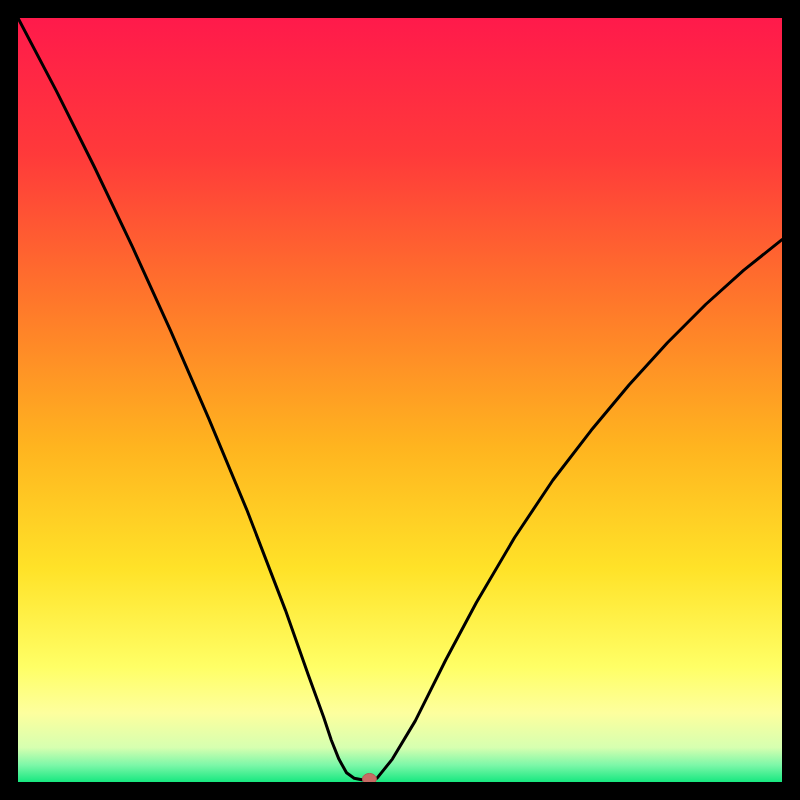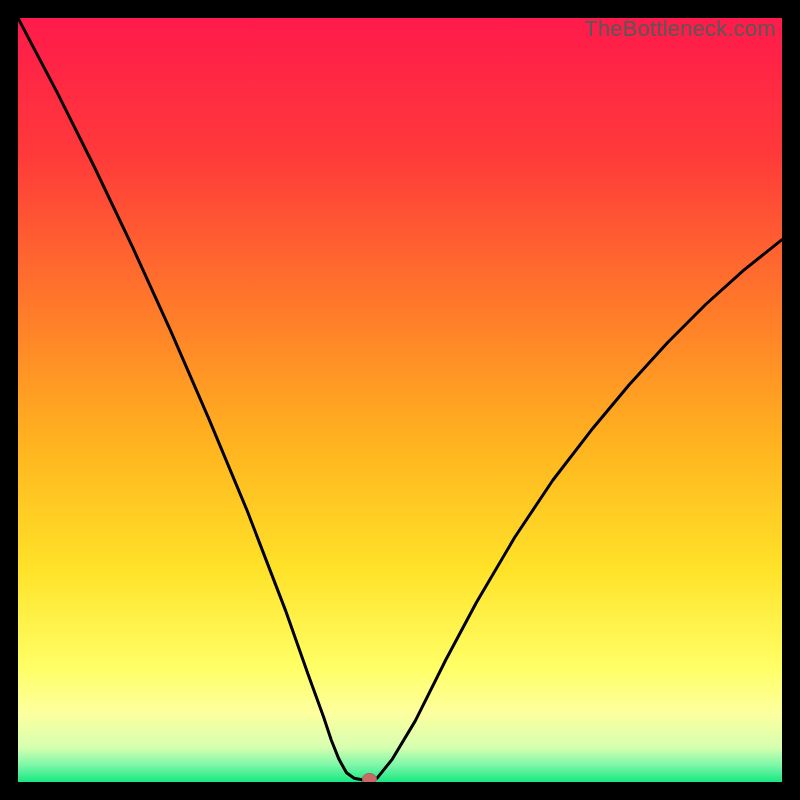--- a/index.html
+++ b/index.html
@@ -53,14 +53,13 @@
           <stop offset="91%" stop-color="#fdff9e"></stop>
           <stop offset="95.5%" stop-color="#d6ffb0"></stop>
           <stop offset="97.8%" stop-color="#7cf7a8"></stop>
           <stop offset="100%" stop-color="#17e880"></stop>
         </linearGradient>
     </defs>
     <rect id="bg-rect" x="0" y="0" width="764" height="764" fill="url(#bg-grad)"></rect>
     <path id="curve" fill="none" stroke="#000000" stroke-width="3" stroke-linejoin="round" stroke-linecap="round" d="M 0 0 L 38.2 72.57999999999993 L 76.4 148.98000000000002 L 114.6 229.20000000000005 L 152.8 313.24 L 191 401.1 L 229.2 492.78000000000003 L 267.4 592.1 L 290.32 657.04 L 305.6 699.06 L 313.24 721.98 L 320.88 741.08 L 328.52 754.832 L 328.52 754.832 L 336.16 760.18 L 343.8 761.708 L 351.44 761.708 L 359.08 760.18 L 359.08 760.18 L 374.36 741.08 L 397.28000000000003 702.88 L 427.84000000000003 641.76 L 458.4 584.46 L 496.6 519.52 L 534.8 462.21999999999997 L 573 412.56 L 611.2 366.71999999999997 L 649.4 324.70000000000005 L 687.6 286.5 L 725.8 252.11999999999995 L 764 221.56000000000006"></path>
     <ellipse id="marker" rx="7" ry="5.5" cx="351.44" cy="760.944" fill="#c76b64" stroke="#b45a54" stroke-width="1"></ellipse>
   </svg>
-  <div class="watermark">TheBottleneck.com</div>
 </div>
 
 </body></html>

